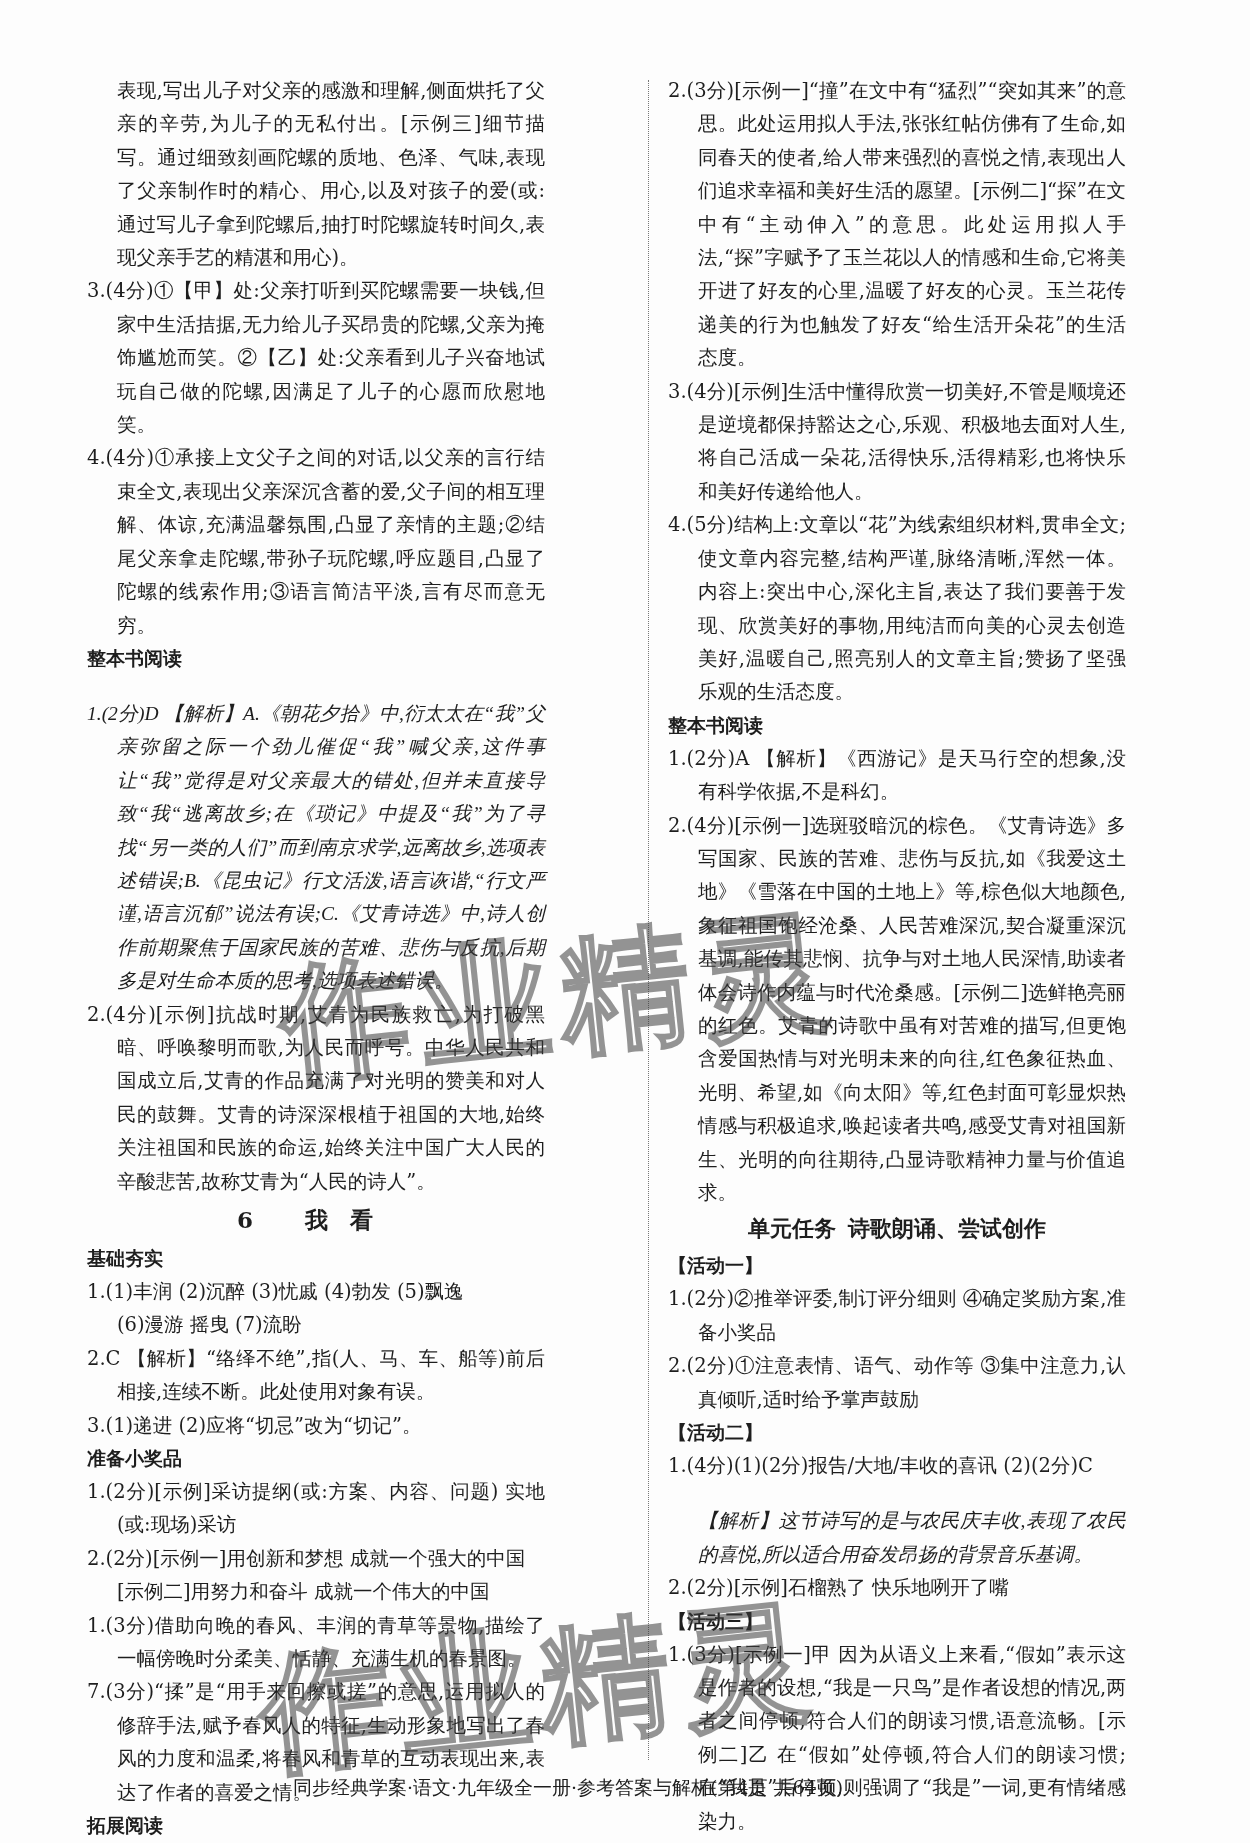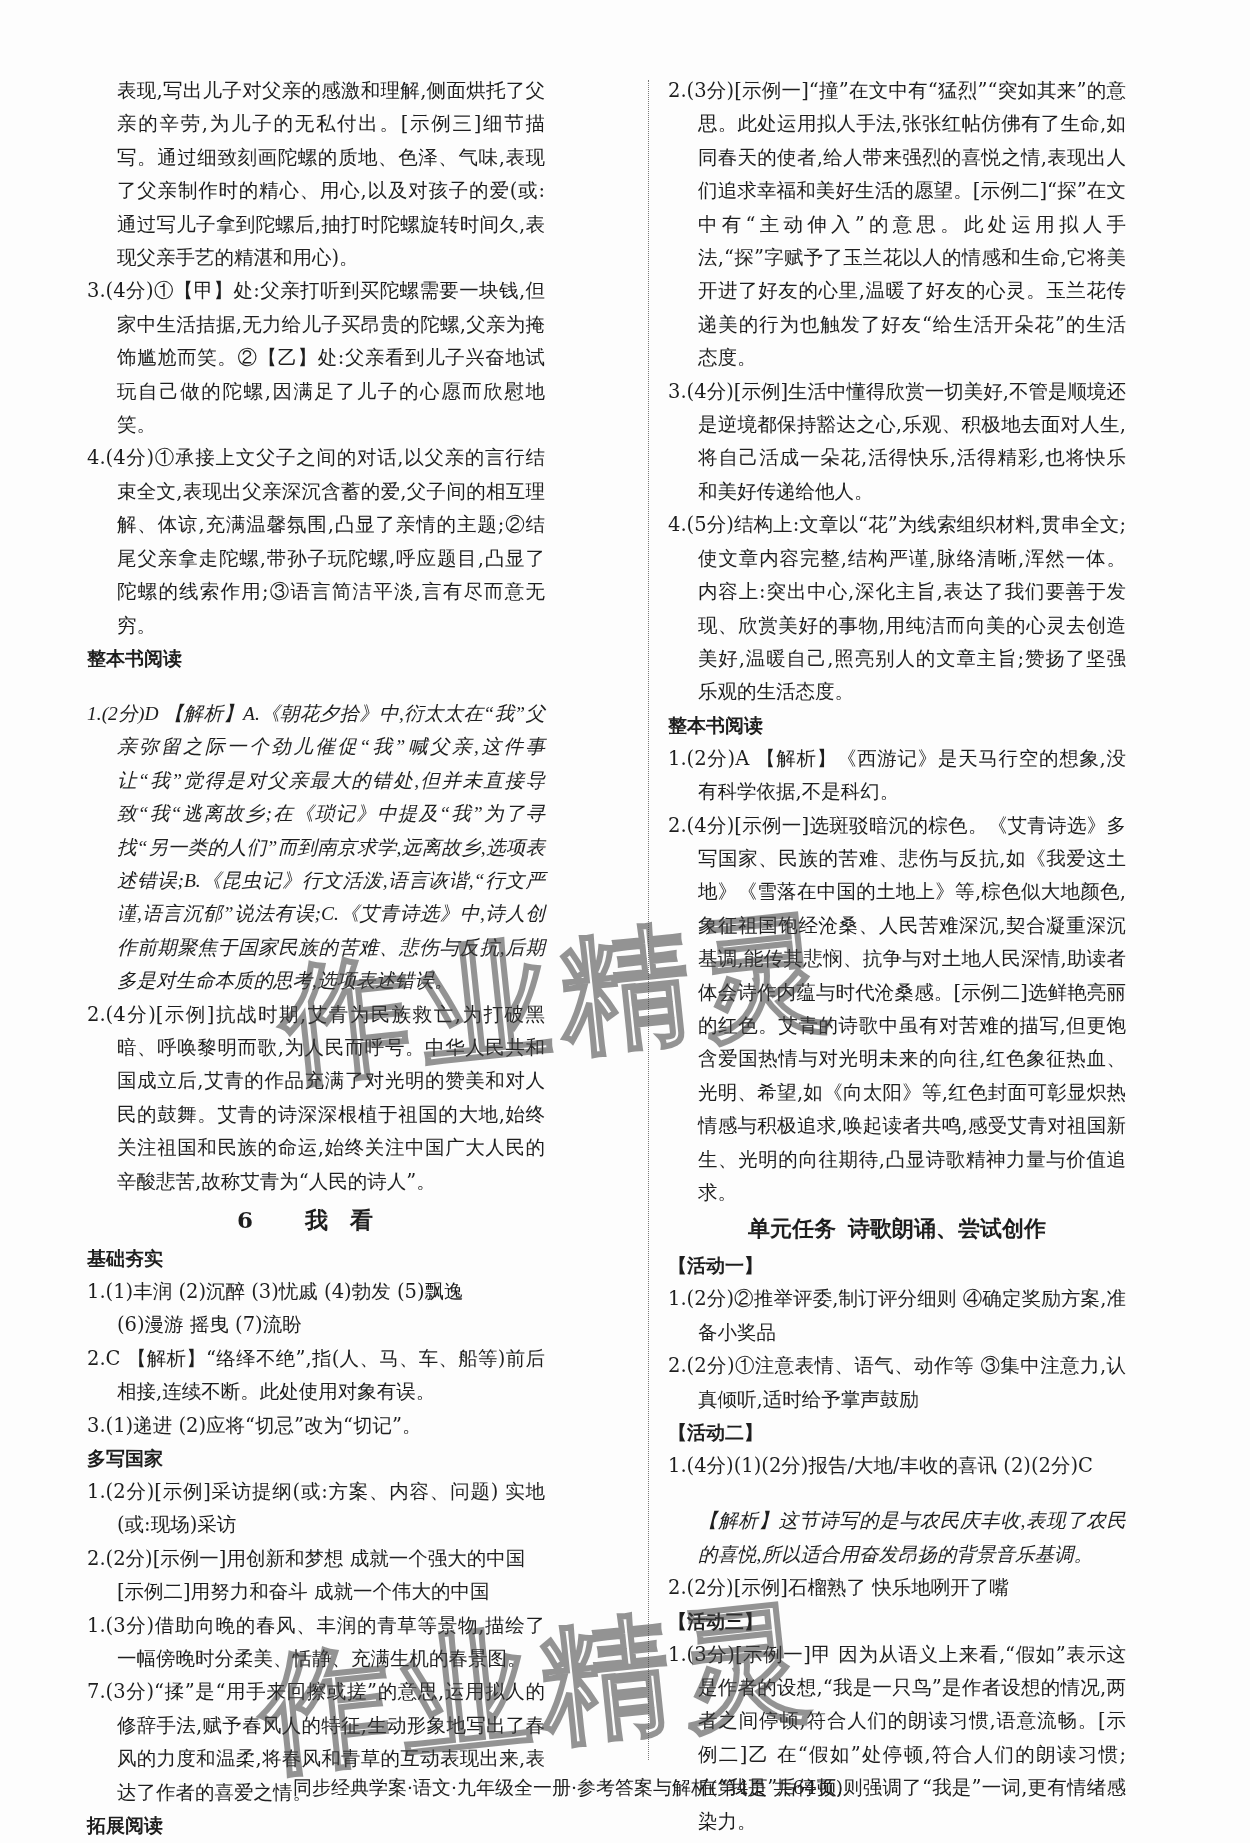--- a/index.html
+++ b/index.html
@@ -38,21 +38,21 @@
     <span>6</span>
     <span>我看</span>
   </div>
 
   <div class="sec">基础夯实</div>
   <div class="item">1.(1)丰润 (2)沉醉 (3)忧戚 (4)勃发 (5)飘逸</div>
   <div class="para">(6)漫游 摇曳 (7)流盼</div>
   <div class="item">2.C 【解析】“络绎不绝”,指(人、马、车、船等)前后相接,连续不断。此处使用对象有误。</div>
   <div class="item">3.(1)递进 (2)应将“切忌”改为“切记”。</div>
 
-  <div class="sec">多写国家</div>
+  <div class="sec">准备小奖品</div>
   <div class="item">1.(2分)[示例]采访提纲(或:方案、内容、问题) 实地(或:现场)采访</div>
   <div class="item">2.(2分)[示例一]用创新和梦想 成就一个强大的中国</div>
   <div class="para">[示例二]用努力和奋斗 成就一个伟大的中国</div>
 
   <div class="item">1.(3分)借助向晚的春风、丰润的青草等景物,描绘了一幅傍晚时分柔美、恬静、充满生机的春景图。</div>
   <div class="item">7.(3分)“揉”是“用手来回擦或搓”的意思,运用拟人的修辞手法,赋予春风人的特征,生动形象地写出了春风的力度和温柔,将春风和青草的互动表现出来,表达了作者的喜爱之情。</div>
 
   <div class="sec">拓展阅读</div>
 
 </div>

